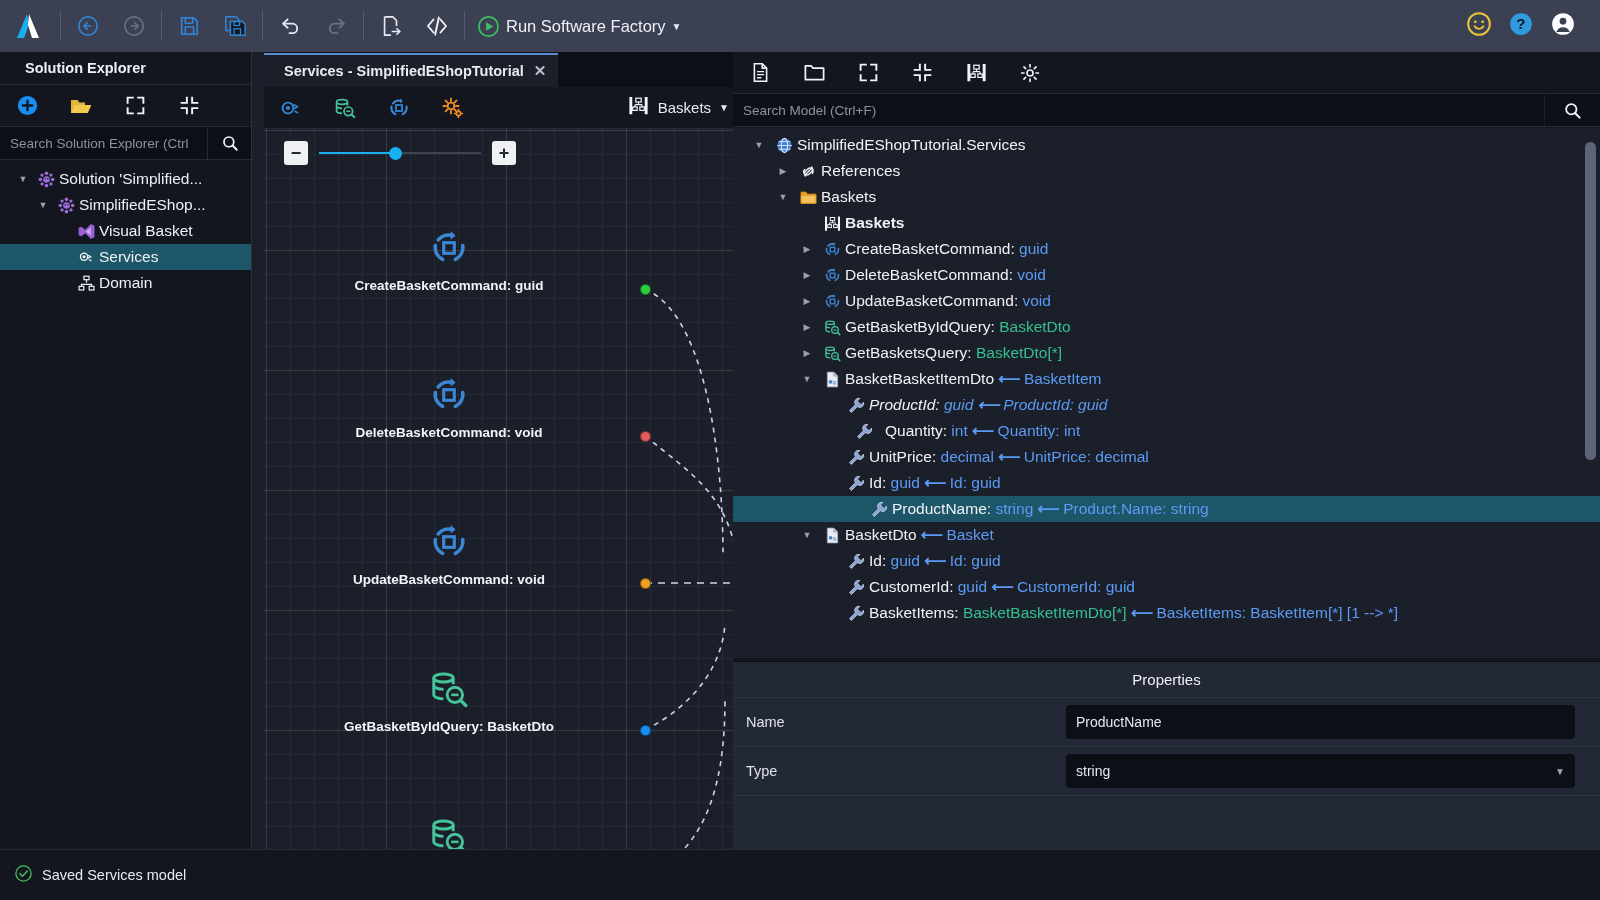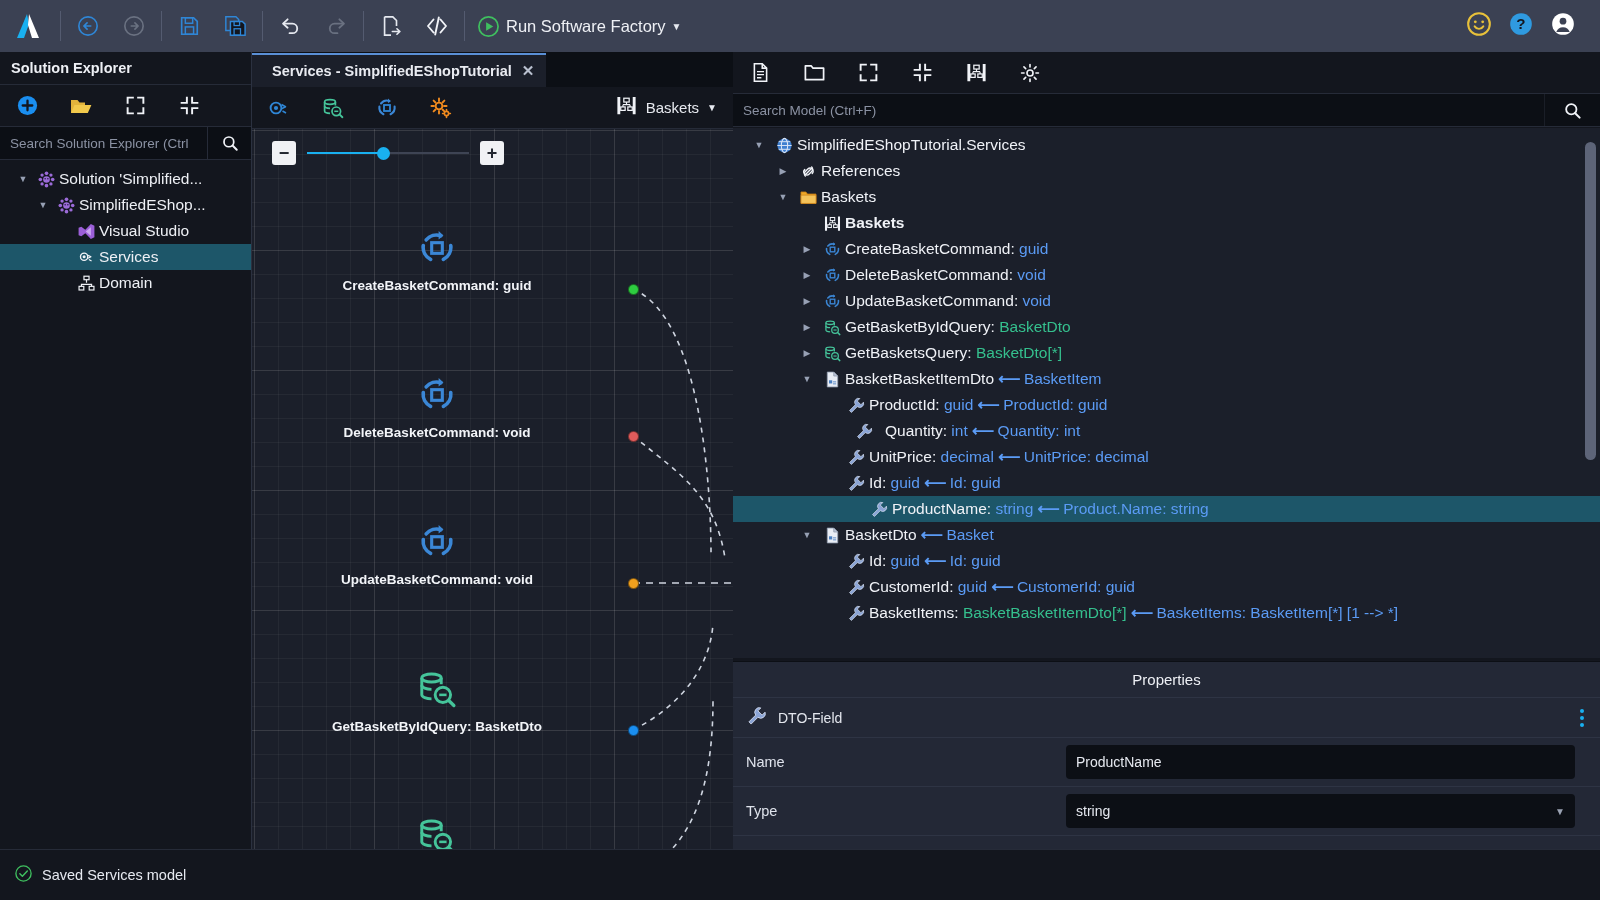--- a/index.html
+++ b/index.html
@@ -30,21 +30,21 @@
   .tb-run .lbl { font-size: 16.5px; color: #eef0f5; }
   .tb-spacer { flex: 1; }
   .tb-right { display: flex; align-items: center; gap: 16px; padding-right: 24px; }
 
   
   .left {
     position: absolute; left: 0; top: 52px; width: 252px; height: 797px;
     background: #13161e; border-right: 1px solid #2b3140;
   }
   .left-title {
-    height: 33px; display: flex; align-items: center; padding-left: 11px;
+    height: 33px; display: flex; align-items: center; padding-left: 25px;
     font-size: 14.5px; font-weight: bold; color: #eef0f5;
     border-bottom: 1px solid #262b38; background: #13161e;
   }
   .left-tools {
     height: 42px; display: flex; align-items: center; gap: 0px;
     border-bottom: 1px solid #262b38;
   }
   .left-tools .lt {
     width: 54px; height: 42px; display: flex; align-items: center; justify-content: center; cursor: pointer;
   }
@@ -62,21 +62,21 @@
     display: flex; align-items: center; justify-content: center; cursor: pointer;
   }
   .tree-left { padding-top: 6px; font-size: 15.5px; }
   .tl-row { display: flex; align-items: center; height: 26px; padding-right: 6px; cursor: pointer; white-space: nowrap; }
   .tl-row.sel { background: #1d5669; }
   .tl-arrow { width: 22px; display: flex; align-items: center; justify-content: center; color: #97a0b4; font-size: 9px; }
   .tl-ico { width: 25px; display: flex; align-items: center; justify-content: center; }
   .tl-lbl { color: #eef0f5; overflow: hidden; text-overflow: ellipsis; }
 
   
-  .center { position: absolute; left: 252px; top: 52px; width: 481px; height: 797px; background: #ef4444; }
+  .center { position: absolute; left: 264px; top: 52px; width: 481px; height: 797px; background: #ef4444; }
   .tabstrip { height: 35px; background: #0c0f15; display: flex; align-items: flex-end; }
   .tab {
     height: 34px; display: flex; align-items: center; gap: 10px; padding: 0 12px 0 20px;
     background: #1b1f2a; border-top: 2px solid #5a8fd6; color: #e9ebf1; font-size: 14.5px; font-weight: bold;
     cursor: pointer;
   }
   .tab .x { color: #b9c0cf; font-size: 15px; cursor: pointer; }
   .ctoolbar {
     height: 42px; background: #13161e; display: flex; align-items: center; border-bottom: 1px solid #262b38;
   }
@@ -356,21 +356,21 @@
           <span class="tl-lbl">SimplifiedEShop...</span>
         </div>
         <div class="tl-row" style="padding-left: 52px;">
           <span class="tl-arrow"></span>
           <span class="tl-ico">
             <svg width="19" height="19" viewBox="0 0 24 24">
               <path d="M17.5 2.5 22 4.8v14.4l-4.5 2.3-7-7.3-5 3.9L2 16.6V7.4l3.5-1.5 5 3.9z" fill="#9b5fd8"></path>
               <path d="M17.5 6.6v10.8L11 12z" fill="#c9a7ef"></path>
             </svg>
           </span>
-          <span class="tl-lbl">Visual Studio</span>
+          <span class="tl-lbl">Visual Basket</span>
         </div>
         <div class="tl-row sel" style="padding-left: 52px;">
           <span class="tl-arrow"></span>
           <span class="tl-ico">
             <svg width="19" height="19" viewBox="0 0 24 24">
               <circle cx="9" cy="11" r="4.6" fill="none" stroke="#f1f3f8" stroke-width="1.7"></circle>
               <circle cx="9" cy="11" r="1.9" fill="#f1f3f8"></circle>
               <path d="M14 9.2l3.6 1.9-3.6 1.9M15 14.4l3.4 1.9" fill="none" stroke="#f1f3f8" stroke-width="1.5" stroke-linejoin="round"></path>
             </svg>
           </span>
@@ -697,21 +697,21 @@
             <span class="mt-ico">
               <svg width="19" height="19" viewBox="0 0 24 24">
                 <path d="M5.4 2.6h8.2l5 5v13.8H5.4z" fill="#e9edf5" stroke="#8e99ad" stroke-width="1"></path>
                 <path d="M13.6 2.6v5h5" fill="#b9c3d6" stroke="#8e99ad" stroke-width="1"></path>
                 <rect x="7.6" y="13" width="4" height="4" fill="#4a7fc1"></rect>
                 <path d="M12.6 15h4M12.6 17.5h4" stroke="#4a7fc1" stroke-width="1.1"></path>
               </svg>
             </span>
             <span class="mt-txt"><span>BasketBasketItemDto</span> <span class="arrowtok">⟵</span> <span class="ty-blue">BasketItem</span></span>
           </div>
-          <div class="mt-row" style="padding-left: 86px;">
+          <div class="mt-row" style="padding-left: 86px; font-style: italic;">
             <span class="mt-arrow"></span>
             <span class="mt-ico">
               <svg width="19" height="19" viewBox="0 0 24 24">
                 <path d="M16.2 3.2a5 5 0 0 0-5.6 7.8L3.2 18.4l2.4 2.4 7.4-7.4a5 5 0 0 0 7.8-5.6L17.6 11 13 6.4z" fill="#8aa4d6" stroke="#d8e0f0" stroke-width="0.9" stroke-linejoin="round"></path>
               </svg>
             </span>
             <span class="mt-txt"><span>ProductId</span><span>: </span><span class="ty-blue">guid</span> <span class="arrowtok">⟵</span> <span class="ty-blue">ProductId: guid</span></span>
           </div>
           <div class="mt-row" style="padding-left: 86px; gap: 8px;">
             <span class="mt-arrow"></span>
@@ -788,34 +788,20 @@
             </span>
             <span class="mt-txt"><span>BasketItems</span><span>: </span><span class="ty-green">BasketBasketItemDto[*]</span> <span class="arrowtok">⟵</span> <span class="ty-blue">BasketItems: BasketItem[*] [1 --&gt; *]</span></span>
           </div>
         </div>
       <div class="mt-scroll"></div>
     </div>
   </div>
 
   <div class="props">
     <div class="props-title">Properties</div>
-    <div class="props-sub">
-      <span>
-        <svg width="22" height="22" viewBox="0 0 24 24">
-            <path d="M16.2 3.2a5 5 0 0 0-5.6 7.8L3.2 18.4l2.4 2.4 7.4-7.4a5 5 0 0 0 7.8-5.6L17.6 11 13 6.4z" fill="#8aa4d6" stroke="#d8e0f0" stroke-width="0.9" stroke-linejoin="round"></path>
-          </svg>
-      </span>
-      <span class="nm">DTO-Field</span>
-      <span class="sp"></span>
-      <span class="kebab">
-          <i></i>
-          <i></i>
-          <i></i>
-        </span>
-    </div>
     <div id="prop-rows">
         <div class="prow">
           <div class="plabel">Name</div>
           <div class="pfield">
             <span class="cv">ProductName</span>
           </div>
         </div>
         <div class="prow">
           <div class="plabel">Type</div>
           <div class="pfield sel">

